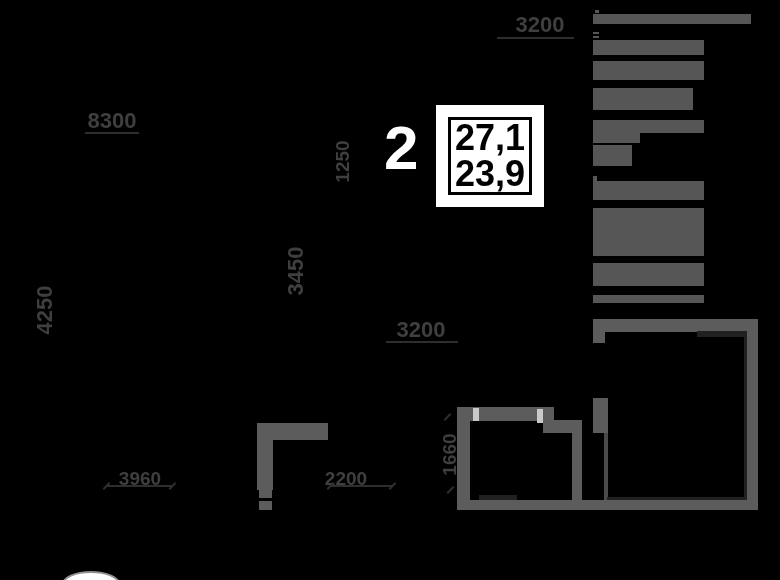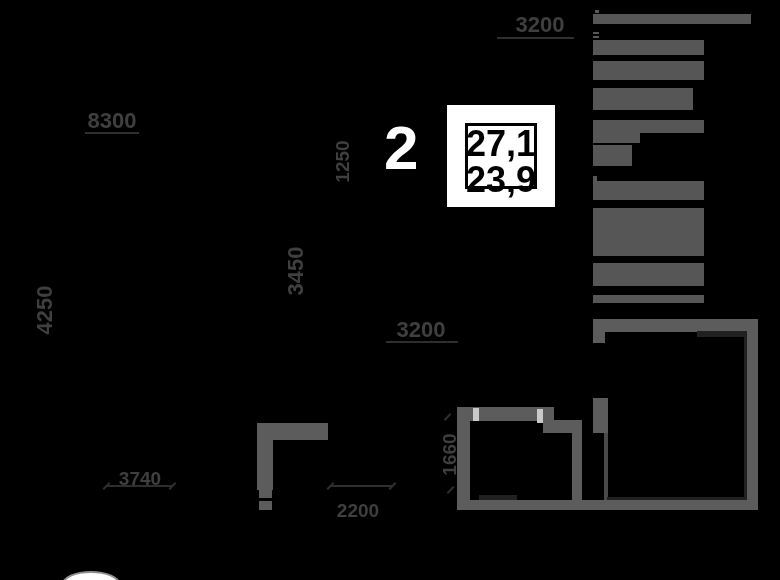--- a/index.html
+++ b/index.html
@@ -18,22 +18,22 @@
   }
   .dim.small{font-size:19px;line-height:19px;}
   .dim.vert{transform:rotate(-90deg);transform-origin:center center;}
   .dim-line{position:absolute;background:#2e2e2e;height:2px;}
   .tick{position:absolute;background:#2e2e2e;width:9px;height:2px;transform:rotate(-45deg);}
   #apt-number{
     position:absolute;left:384px;top:118px;color:#ffffff;font-weight:bold;
     font-size:62px;line-height:60px;
   }
   #area-box{
-    position:absolute;left:447px;top:105px;width:108px;height:102px;
-    background:#ffffff;box-sizing:border-box;padding:18px;
+    position:absolute;left:436px;top:105px;width:108px;height:102px;
+    background:#ffffff;box-sizing:border-box;padding:12px;
   }
   #area-box-inner{
     width:100%;height:100%;box-sizing:border-box;border:3px solid #000;
     display:flex;flex-direction:column;
   }
   .area-cell{
     flex:1;display:flex;align-items:center;justify-content:center;
     color:#000;font-weight:bold;font-size:36px;line-height:36px;
   }
   .area-divider{height:3px;background:#000;}
@@ -49,26 +49,26 @@
 
   <div class="dim" style="left:82px;top:110px;width:60px;">8300</div>
   <div class="dim-line" style="left:85px;top:132px;width:54px;"></div>
 
   <div class="dim" style="left:508px;top:14px;width:64px;">3200</div>
   <div class="dim-line" style="left:497px;top:37px;width:77px;"></div>
 
   <div class="dim" style="left:389px;top:319px;width:64px;">3200</div>
   <div class="dim-line" style="left:386px;top:341px;width:72px;"></div>
 
-  <div class="dim small" style="left:110px;top:469px;width:60px;">3740</div>
+  <div class="dim small" style="left:110px;top:469px;width:60px;">3960</div>
   <div class="dim-line" style="left:106px;top:485px;width:67px;"></div>
   <div class="tick" style="left:102px;top:485px;"></div>
   <div class="tick" style="left:168px;top:485px;"></div>
 
-  <div class="dim small" style="left:328px;top:469px;width:60px;margin-top:32px;">2200</div>
+  <div class="dim small" style="left:316px;top:469px;width:60px;">2200</div>
   <div class="dim-line" style="left:330px;top:485px;width:62px;"></div>
   <div class="tick" style="left:326px;top:485px;"></div>
   <div class="tick" style="left:388px;top:485px;"></div>
 
   <div class="dim small vert" style="left:312px;top:152px;width:60px;">1250</div>
 
   <div class="dim vert" style="left:261px;top:260px;width:70px;">3450</div>
 
   <div class="dim vert" style="left:10px;top:299px;width:70px;">4250</div>
 

